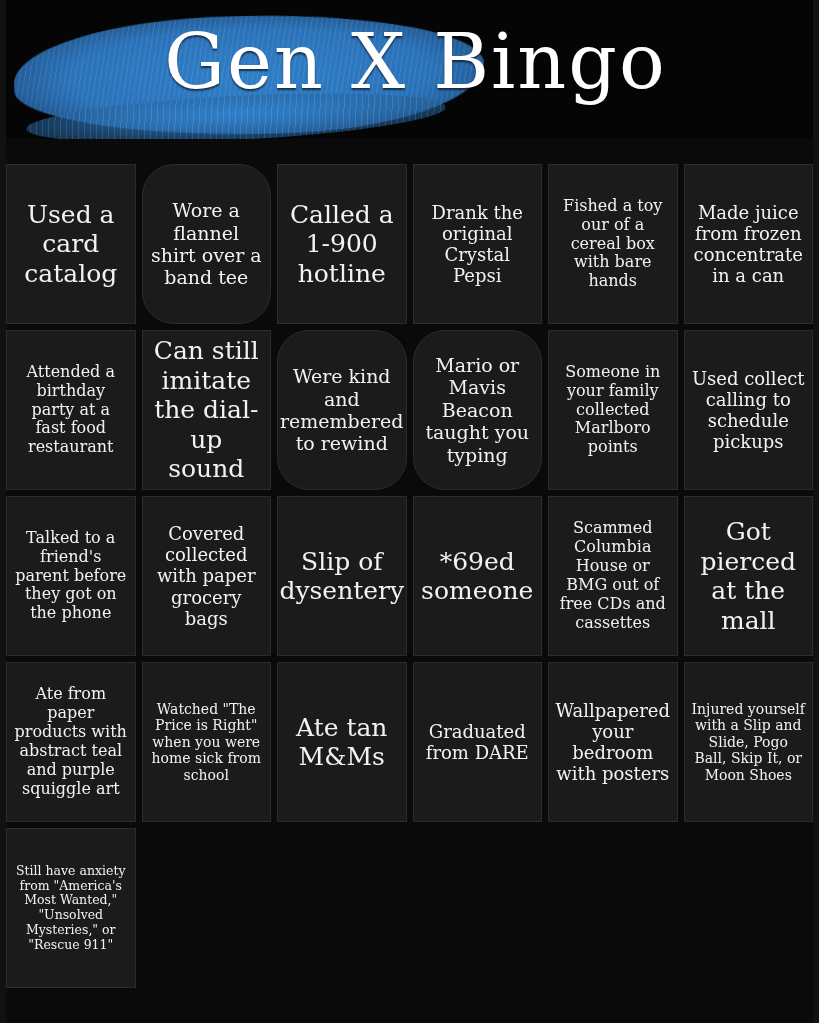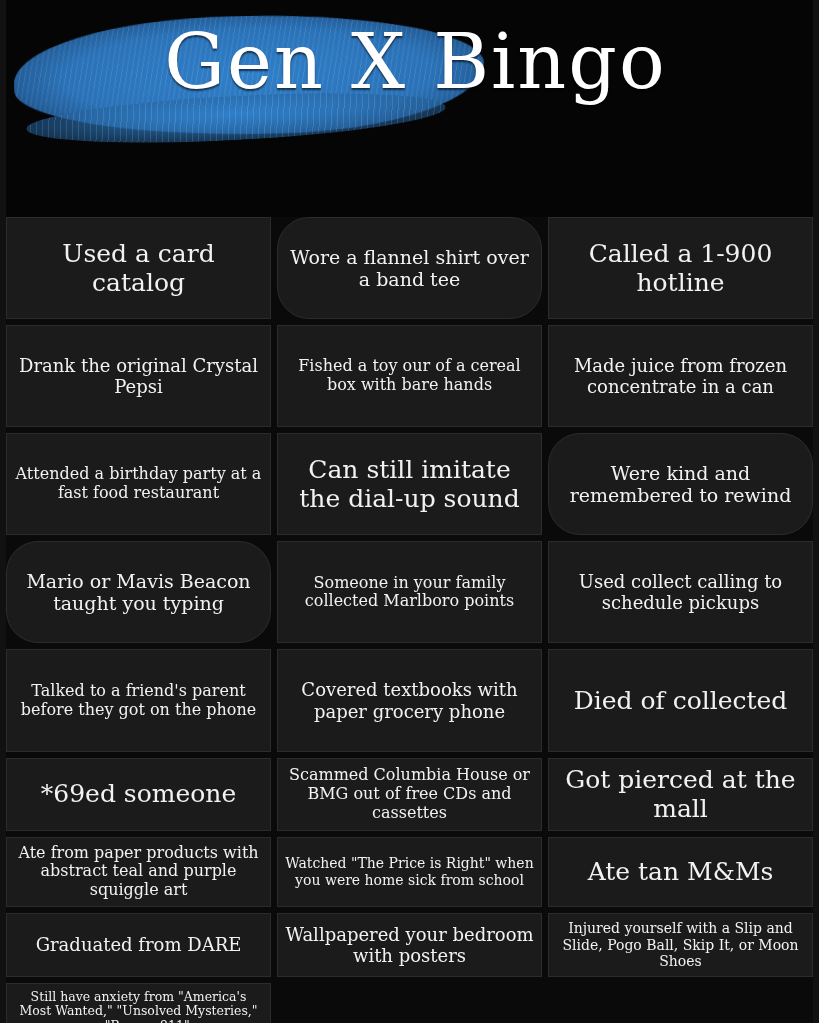--- a/index.html
+++ b/index.html
@@ -17,21 +17,21 @@
     position: relative;
     width: 819px;
     height: 1023px;
     background: #0a0a0a;
     box-sizing: border-box;
     padding: 0 6px;
   }
   
   #header {
     position: relative;
-    height: 217px;
+    height: 139px;
     background: #050505;
     overflow: hidden;
     text-decoration: underline;
   }
   #scribble {
     position: absolute;
     left: 8px;
     top: 16px;
     width: 470px;
     height: 118px;
@@ -73,26 +73,27 @@
     font-size: 76px;
     letter-spacing: 2px;
     line-height: 1.25;
     text-shadow: 0 2px 2px rgba(0,0,0,0.6);
     white-space: nowrap;
   }
   #title .word1 { margin-right: 26px; }
   
   #grid {
     display: grid;
-    grid-template-columns: repeat(3, 1fr);
+    grid-template-columns: repeat(6, 1fr);
     grid-template-rows: repeat(5, 1fr);
     gap: 6px;
     height: 830px;
     padding: 0 0 6px 0;
     box-sizing: border-box;
+    margin-top: 25px;
   }
   .cell {
     background: #1b1b1b;
     border: 1px solid #2c2c2c;
     display: flex;
     align-items: center;
     justify-content: center;
     text-align: center;
     color: #f2f2f2;
     padding: 6px 7px;
@@ -169,24 +170,24 @@
       <div class="cell s-sm">
         <span>Someone in your family collected Marlboro points</span>
       </div>
       <div class="cell s-lg">
         <span>Used collect calling to schedule pickups</span>
       </div>
       <div class="cell s-sm">
         <span>Talked to a friend's parent before they got on the phone</span>
       </div>
       <div class="cell s-lg">
-        <span>Covered textbooks with paper grocery phone</span>
-      </div>
-      <div class="cell s-xl">
-        <span>Died of collected</span>
+        <span>Covered collected with paper grocery bags</span>
+      </div>
+      <div class="cell s-xl">
+        <span>Slip of dysentery</span>
       </div>
       <div class="cell s-xl">
         <span>*69ed someone</span>
       </div>
       <div class="cell s-sm">
         <span>Scammed Columbia House or BMG out of free CDs and cassettes</span>
       </div>
       <div class="cell s-xl">
         <span>Got pierced at the mall</span>
       </div>

